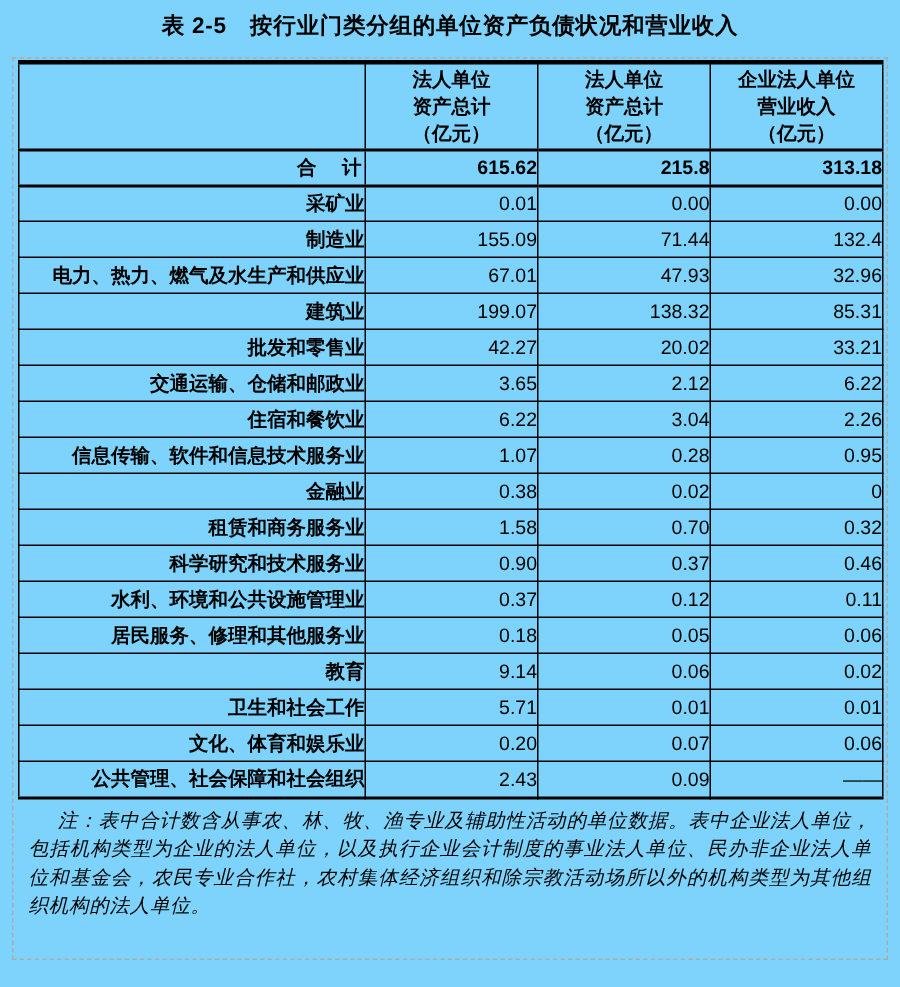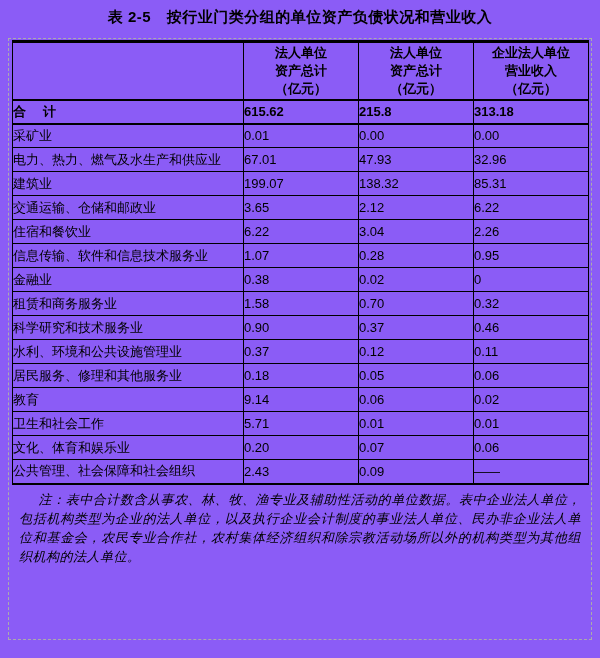--- a/index.html
+++ b/index.html
@@ -6,21 +6,21 @@
     margin: 0;
     padding: 0;
     background: #ffffff;
     color: #000000;
     font-family: "Liberation Sans", sans-serif;
   }
   .page {
     position: relative;
     width: 600px;
     height: 658px;
-    background: #8b5cf6;
+    background: #7dd3fc;
     overflow: hidden;
   }
   .page-title {
     position: absolute;
     top: 8px;
     left: 0;
     width: 600px;
     text-align: center;
     font-size: 15px;
     font-weight: bold;
@@ -60,34 +60,34 @@
     padding: 0;
   }
   .hl { display: block; }
   table.main td {
     height: 24px;
     font-size: 13px;
     vertical-align: middle;
     padding: 0;
   }
   td.label {
-    text-align: left;
+    text-align: right;
     padding-left: 4px;
-    font-weight: 400;
+    font-weight: 700;
   }
   td.num {
-    text-align: left;
+    text-align: right;
     font-weight: 400;
   }
   tr.total-row td {
     font-weight: bold;
     border-bottom: 2px solid #000;
   }
   tr.total-row td.label {
-    text-align: left;
+    text-align: right;
     padding-left: 0;
     letter-spacing: 2px;
   }
   tr.header-row th {
     border-bottom: 2px solid #000;
   }
   .note {
     margin: 5px 7px 12px 7px;
     font-size: 13px;
     line-height: 19px;
@@ -141,32 +141,44 @@
           <td class="num">215.8</td>
           <td class="num">313.18</td>
         </tr>
         <tr>
           <td class="label">采矿业</td>
           <td class="num">0.01</td>
           <td class="num">0.00</td>
           <td class="num">0.00</td>
         </tr>
         <tr>
+          <td class="label">制造业</td>
+          <td class="num">155.09</td>
+          <td class="num">71.44</td>
+          <td class="num">132.4</td>
+        </tr>
+        <tr>
           <td class="label">电力、热力、燃气及水生产和供应业</td>
           <td class="num">67.01</td>
           <td class="num">47.93</td>
           <td class="num">32.96</td>
         </tr>
         <tr>
           <td class="label">建筑业</td>
           <td class="num">199.07</td>
           <td class="num">138.32</td>
           <td class="num">85.31</td>
         </tr>
         <tr>
+          <td class="label">批发和零售业</td>
+          <td class="num">42.27</td>
+          <td class="num">20.02</td>
+          <td class="num">33.21</td>
+        </tr>
+        <tr>
           <td class="label">交通运输、仓储和邮政业</td>
           <td class="num">3.65</td>
           <td class="num">2.12</td>
           <td class="num">6.22</td>
         </tr>
         <tr>
           <td class="label">住宿和餐饮业</td>
           <td class="num">6.22</td>
           <td class="num">3.04</td>
           <td class="num">2.26</td>

